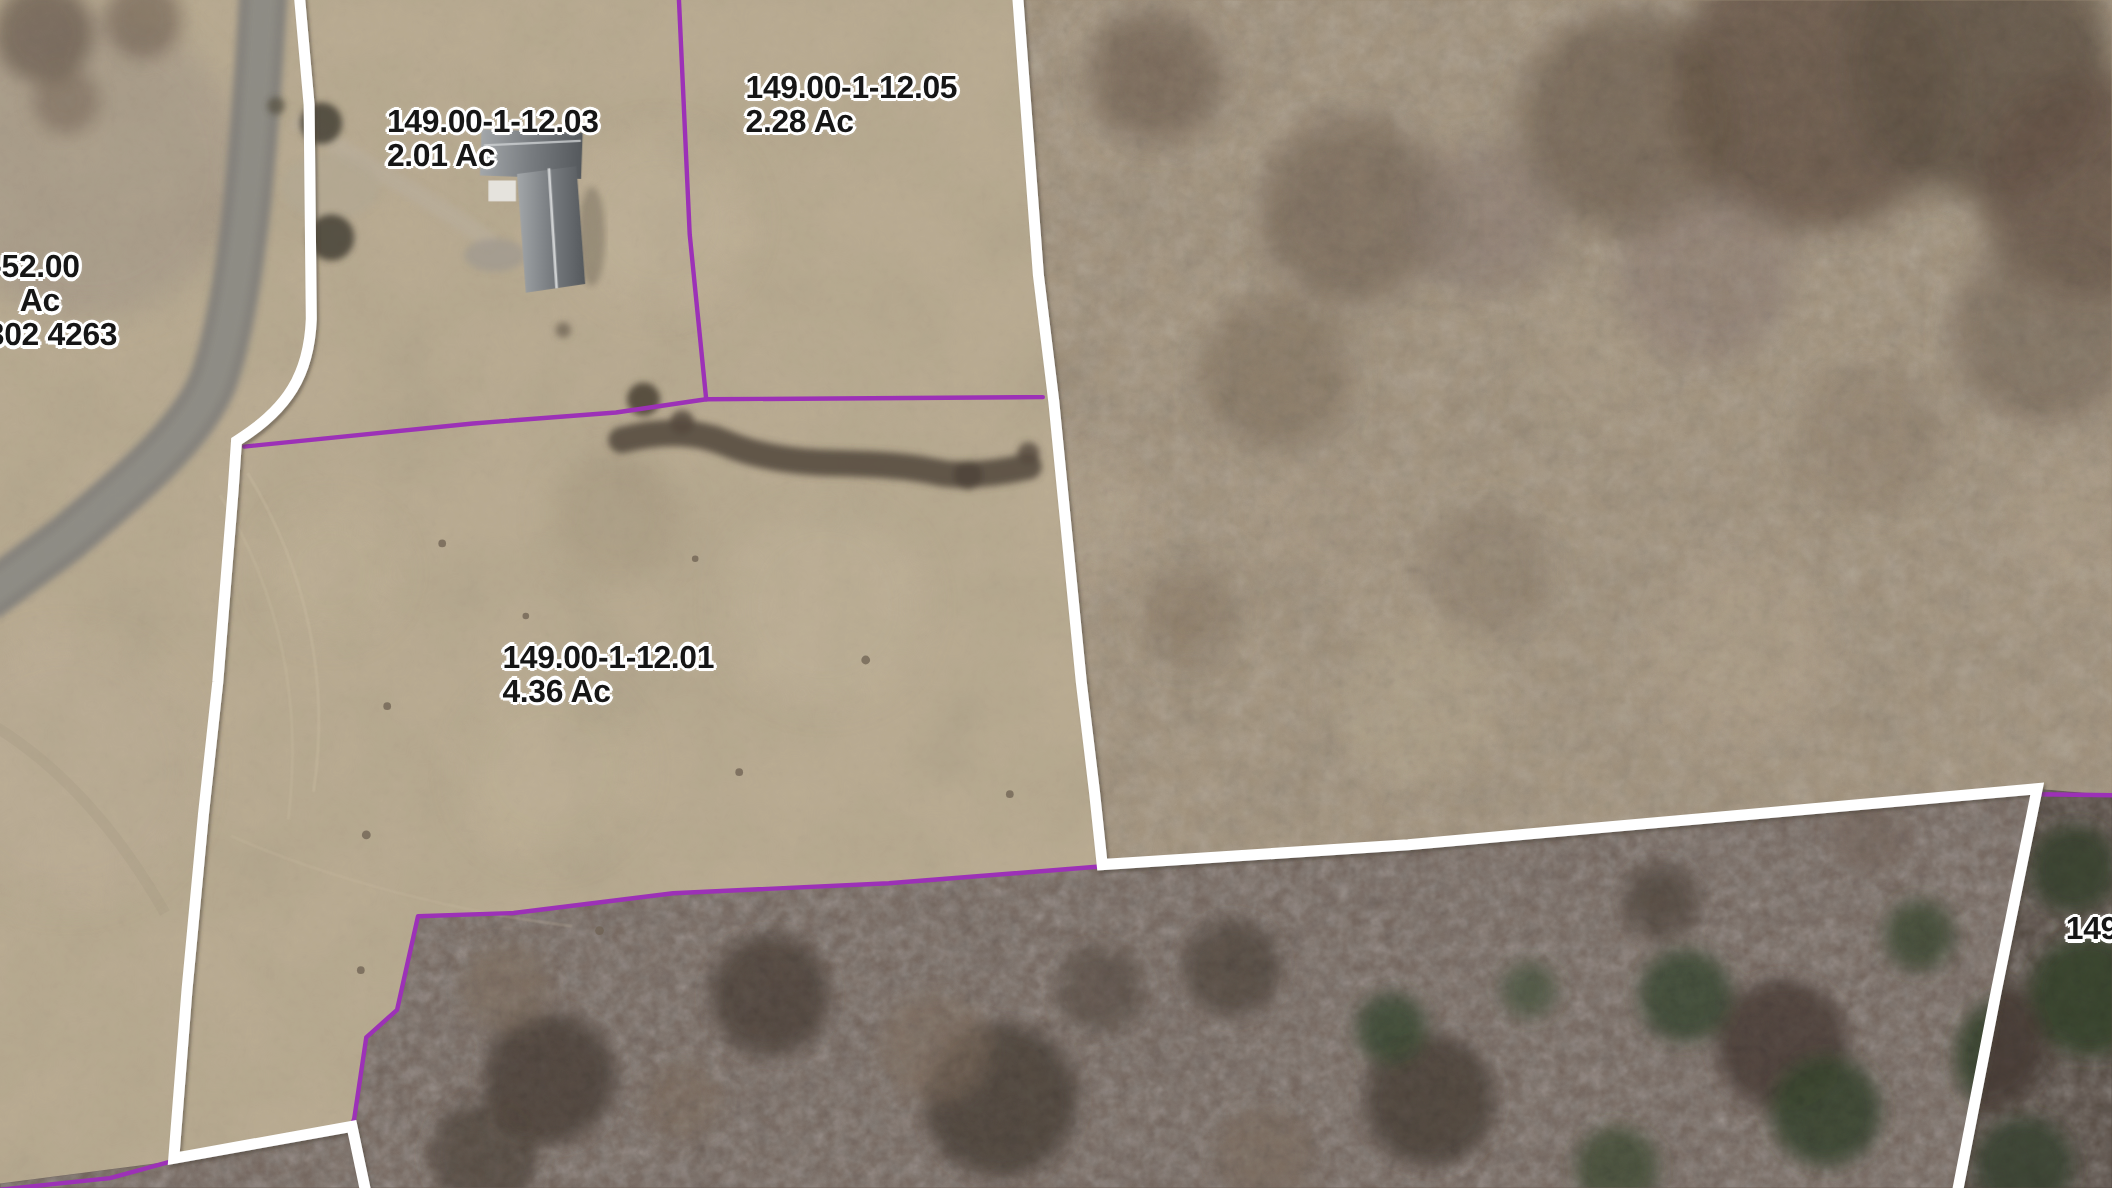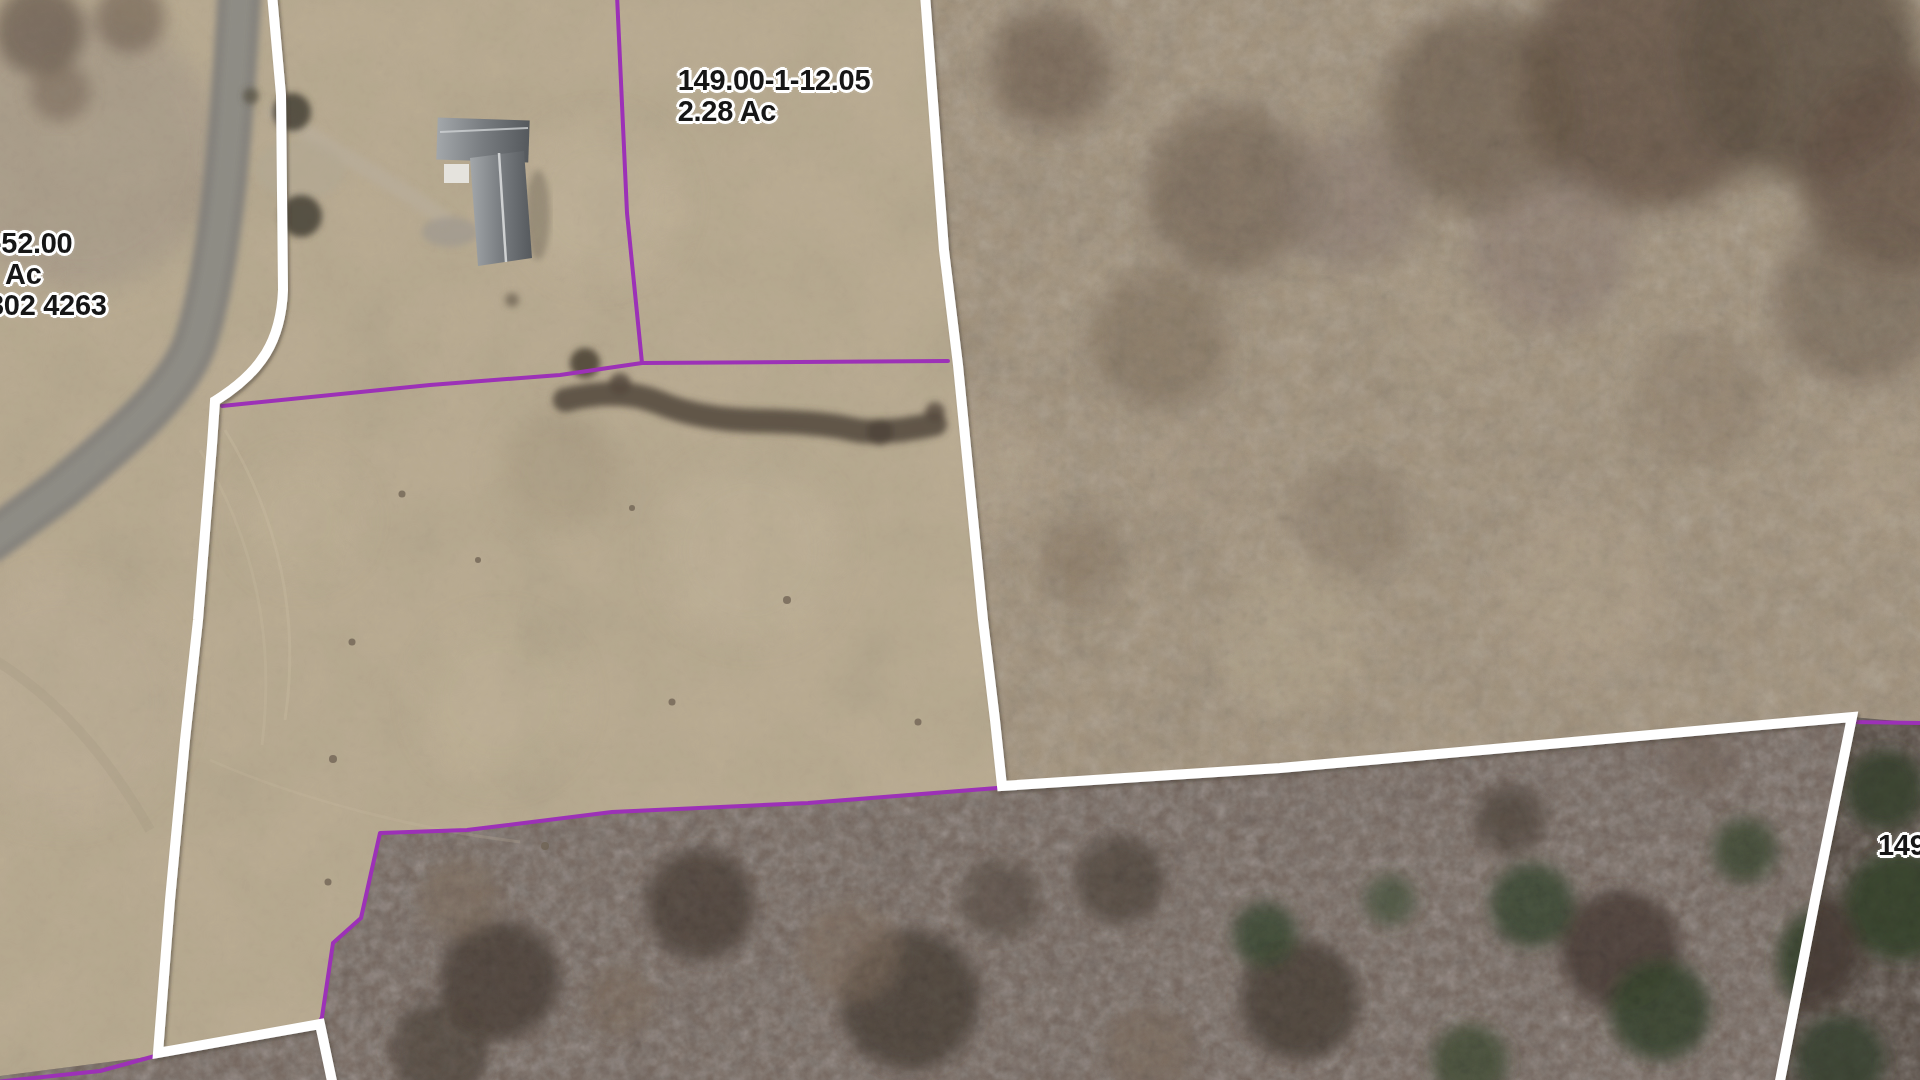--- a/index.html
+++ b/index.html
@@ -13,21 +13,21 @@
   .plabel{
     position:absolute;transform:translate(-50%,0);
     font-weight:bold;font-size:29px;line-height:31px;letter-spacing:-0.3px;
     color:#161616;white-space:nowrap;
     text-shadow:-2px -2px 0 #fff,2px -2px 0 #fff,-2px 2px 0 #fff,2px 2px 0 #fff,
                 -3px 0 0 #fff,3px 0 0 #fff,0 -3px 0 #fff,0 3px 0 #fff,0 0 5px #fff;
   }
   .plabel.edge-left{transform:none;text-align:left;}
   .plabel.edge-right{transform:none;text-align:left;}
   .plabel .off1{margin-left:-8px;}
-  .plabel .off2{margin-left:5px;}
+  .plabel .off2{margin-left:18px;}
   .plabel .off3{margin-left:-12px;}
 </style>
 </head>
 <body>
 
 <div class="stage">
 
 <svg width="1920" height="1080" viewBox="0 0 1920 1080">
   <defs>
     <filter id="blur3">
@@ -228,27 +228,35 @@
   </g>
 
   <g filter="url(#whiteshadow)" stroke="#ffffff" stroke-width="10" fill="none" stroke-linecap="butt" stroke-linejoin="miter">
     <path d="M 272,-6 L 281,95 L 283,290 C 281,340 262,372 215,401 L 212,445 L 198,620 L 185,740 L 170,900 L 158,1053 L 320,1024 L 333,1086"></path>
     <path d="M 925,-6 L 944,250 L 958,365 L 983,620 L 995,720 L 1002,786 L 1280,768 L 1852,717 L 1815,900 L 1779,1086"></path>
   </g>
 </svg>
 
 <div class="labels">
 
+  <div class="plabel" style="left:448px;top:96px">
+    <div>149.00-1-12.03</div>
+    <div>2.01 Ac</div>
+  </div>
 
   <div class="plabel" style="left:774px;top:65px">
     <div>149.00-1-12.05</div>
     <div>2.28 Ac</div>
   </div>
 
 
+  <div class="plabel" style="left:553px;top:583px">
+    <div>149.00-1-12.01</div>
+    <div>4.36 Ac</div>
+  </div>
 
 
   <div class="plabel edge-left" style="left:0px;top:228px">
     <div class="off1">-52.00</div>
     <div class="off2">Ac</div>
     <div class="off3">302 4263</div>
   </div>
 
   <div class="plabel edge-right" style="left:1878px;top:830px">
     <div>149</div>

